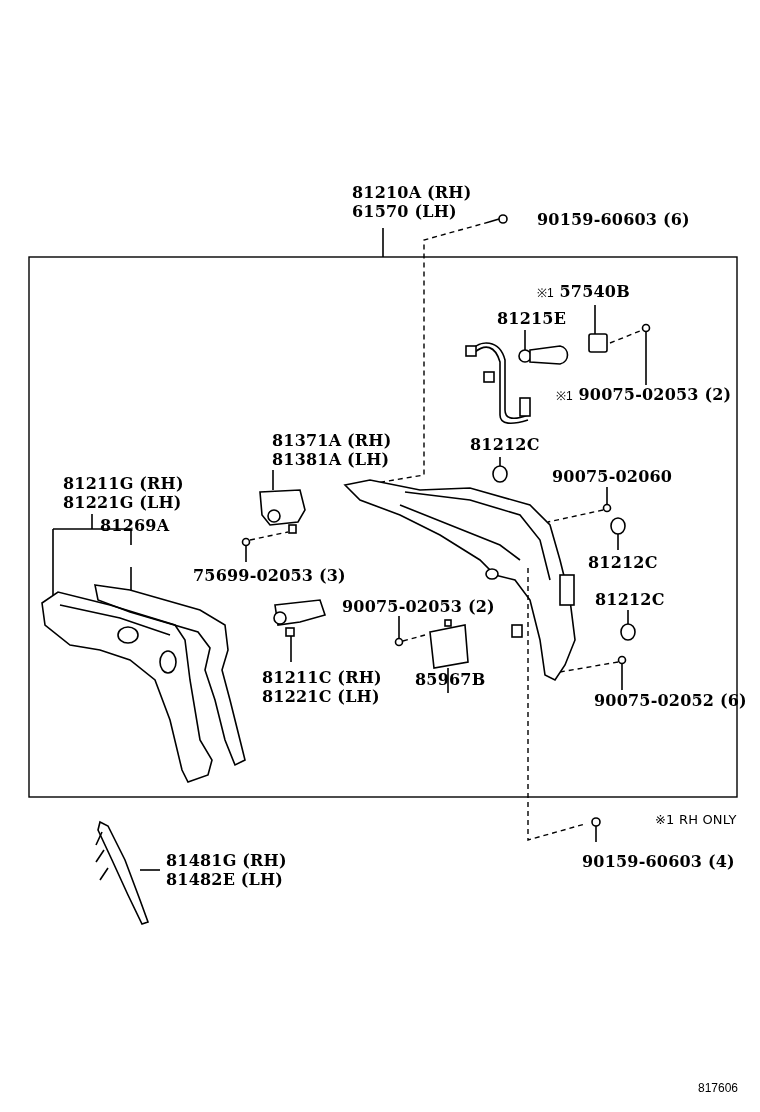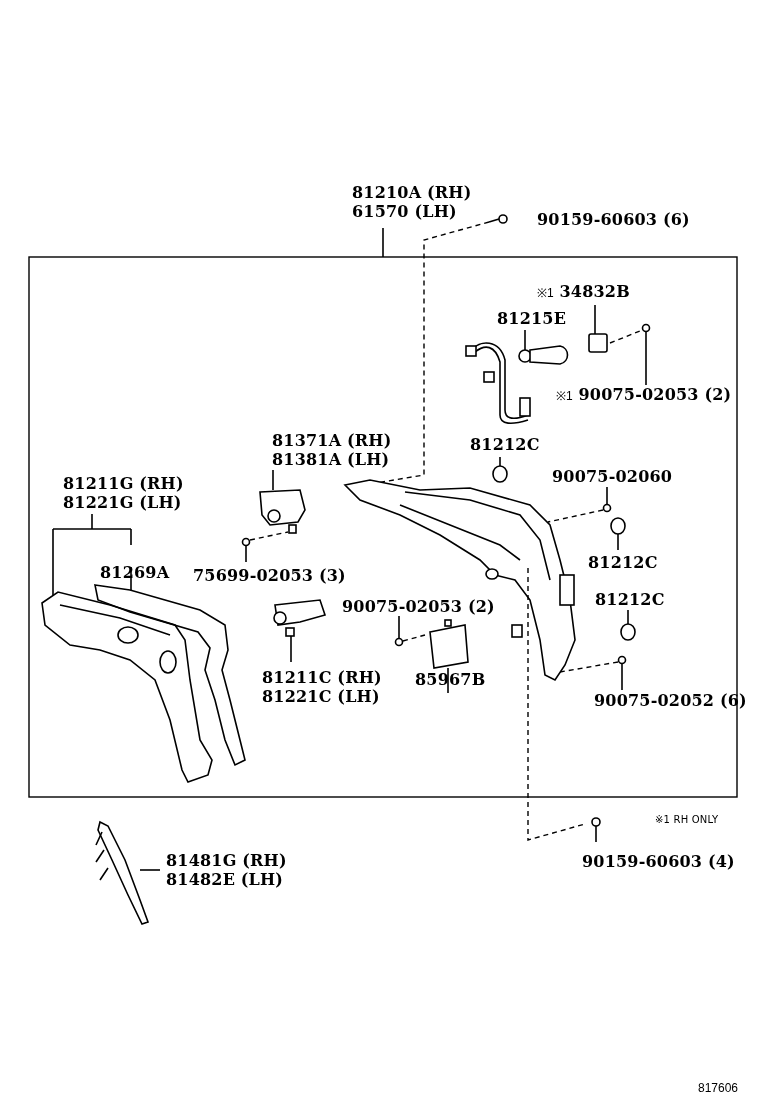--- a/index.html
+++ b/index.html
@@ -1,20 +1,20 @@
 <!DOCTYPE html>
 <html><head>
 <meta charset="utf-8">
 <style>
   html, body { margin: 0; padding: 0; background: #ffffff; }
   body { width: 760px; height: 1112px; position: relative; overflow: hidden; font-family: "DejaVu Serif", serif; }
   #diagram { position: absolute; left: 0; top: 0; width: 760px; height: 1112px; }
   .lbl { position: absolute; font-family: "DejaVu Serif", serif; font-weight: bold; font-size: 16px; color: #000; white-space: nowrap; line-height: 19px; letter-spacing: 0.2px; }
   .small { font-family: "Liberation Sans", sans-serif; font-weight: normal; font-size: 12px; line-height: 14px; letter-spacing: 0; }
-  .note { font-family: "DejaVu Sans", sans-serif; font-weight: normal; font-size: 10px; }
+  .note { font-family: "DejaVu Sans", sans-serif; font-weight: normal; font-size: 13px; }
   svg .part { fill: #fff; stroke: #000; stroke-width: 1.6; }
   svg .ln { stroke: #000; stroke-width: 1.6; fill: none; }
   svg .dash { stroke: #000; stroke-width: 1.4; fill: none; stroke-dasharray: 5 4; }
   svg .frame { stroke: #000; stroke-width: 1.4; fill: none; }
 </style>
 </head>
 <body>
 
 <svg id="diagram" viewBox="0 0 760 1112" xmlns="http://www.w3.org/2000/svg">
 
@@ -139,21 +139,21 @@
 
 <div class="lbl" style="left:352px; top:183px;">
   <div>81210A (RH)</div>
   <div>61570 (LH)</div>
 </div>
 <div class="lbl" style="left:528px; top:210px;margin-left:9px;">
   <div>90159-60603 (6)</div>
 </div>
 <div class="lbl" style="left:537px; top:282px;">
   <span class="small">※1</span>
-  <span>34832B</span>
+  <span>57540B</span>
 </div>
 <div class="lbl" style="left:497px; top:309px;">
   <div>81215E</div>
 </div>
 <div class="lbl" style="left:556px; top:385px;">
   <span class="small">※1</span>
   <span>90075-02053 (2)</span>
 </div>
 <div class="lbl" style="left:470px; top:435px;">
   <div>81212C</div>
@@ -174,21 +174,21 @@
   <div>81371A (RH)</div>
   <div>81381A (LH)</div>
 </div>
 <div class="lbl" style="left:193px; top:566px;">
   <div>75699-02053 (3)</div>
 </div>
 <div class="lbl" style="left:63px; top:474px;">
   <div>81211G (RH)</div>
   <div>81221G (LH)</div>
 </div>
-<div class="lbl" style="left:100px; top:563px;">
+<div class="lbl" style="left:100px; top:516px;">
   <div>81269A</div>
 </div>
 <div class="lbl" style="left:262px; top:668px;">
   <div>81211C (RH)</div>
   <div>81221C (LH)</div>
 </div>
 <div class="lbl" style="left:342px; top:597px;">
   <div>90075-02053 (2)</div>
 </div>
 <div class="lbl" style="left:415px; top:670px;">

